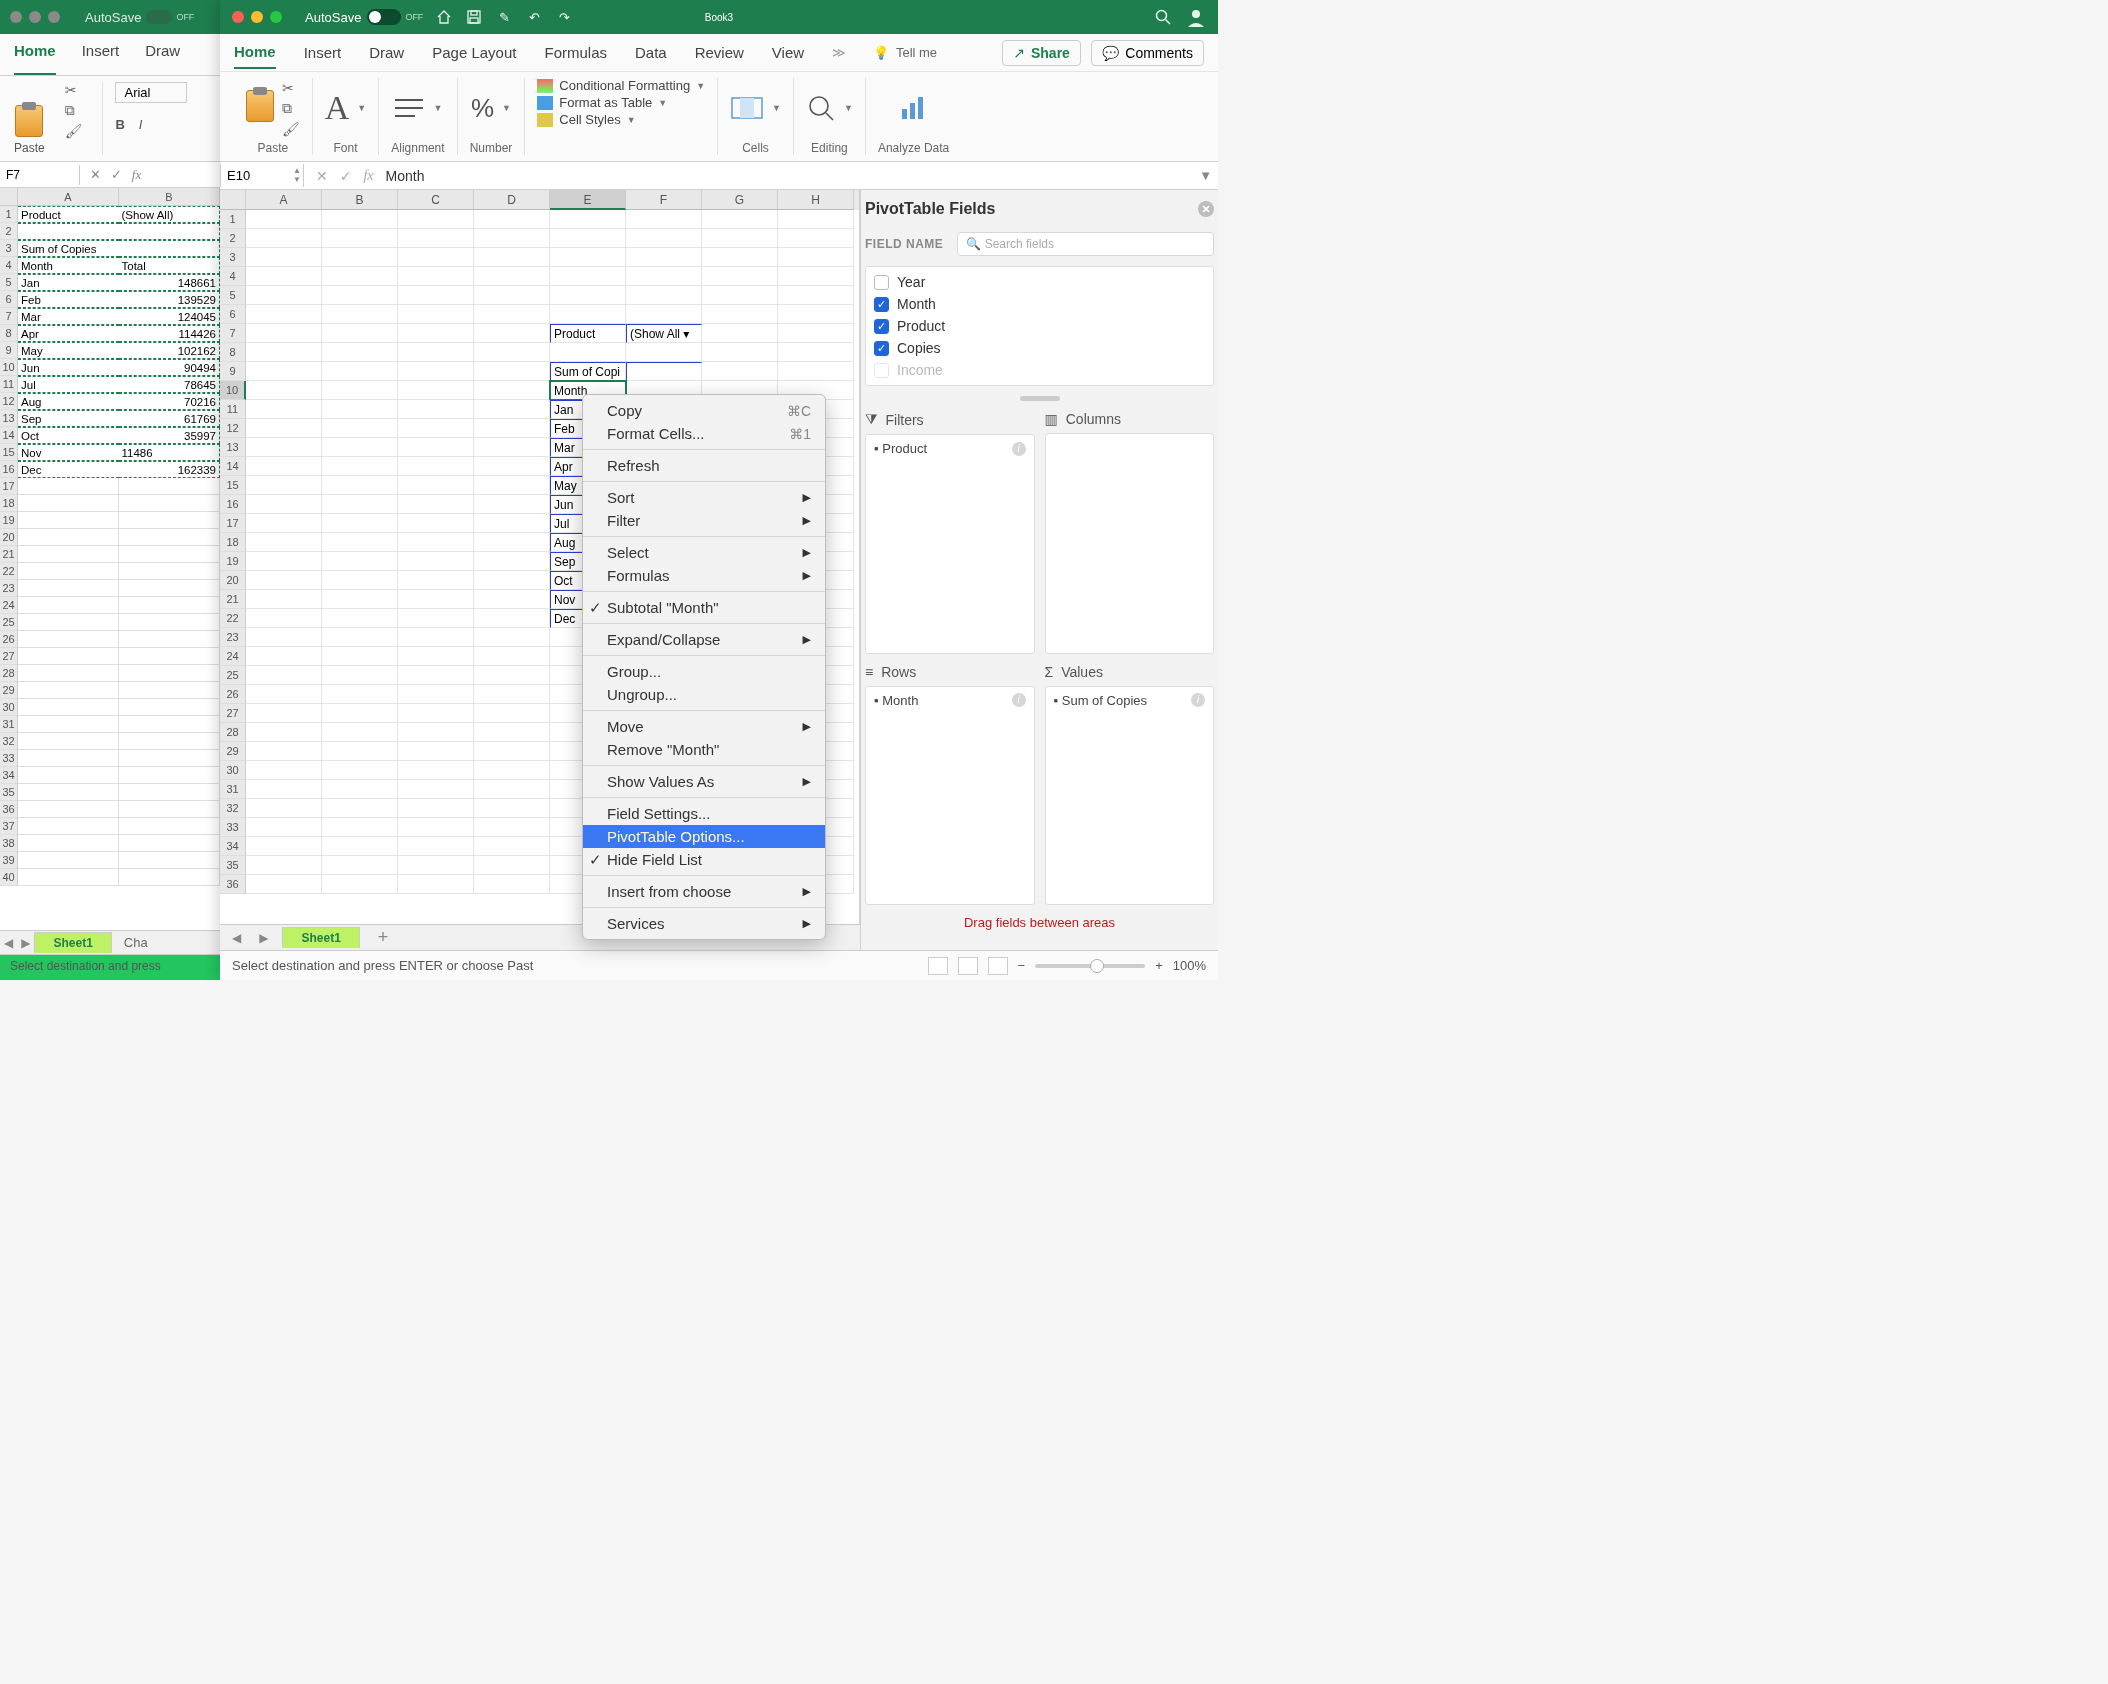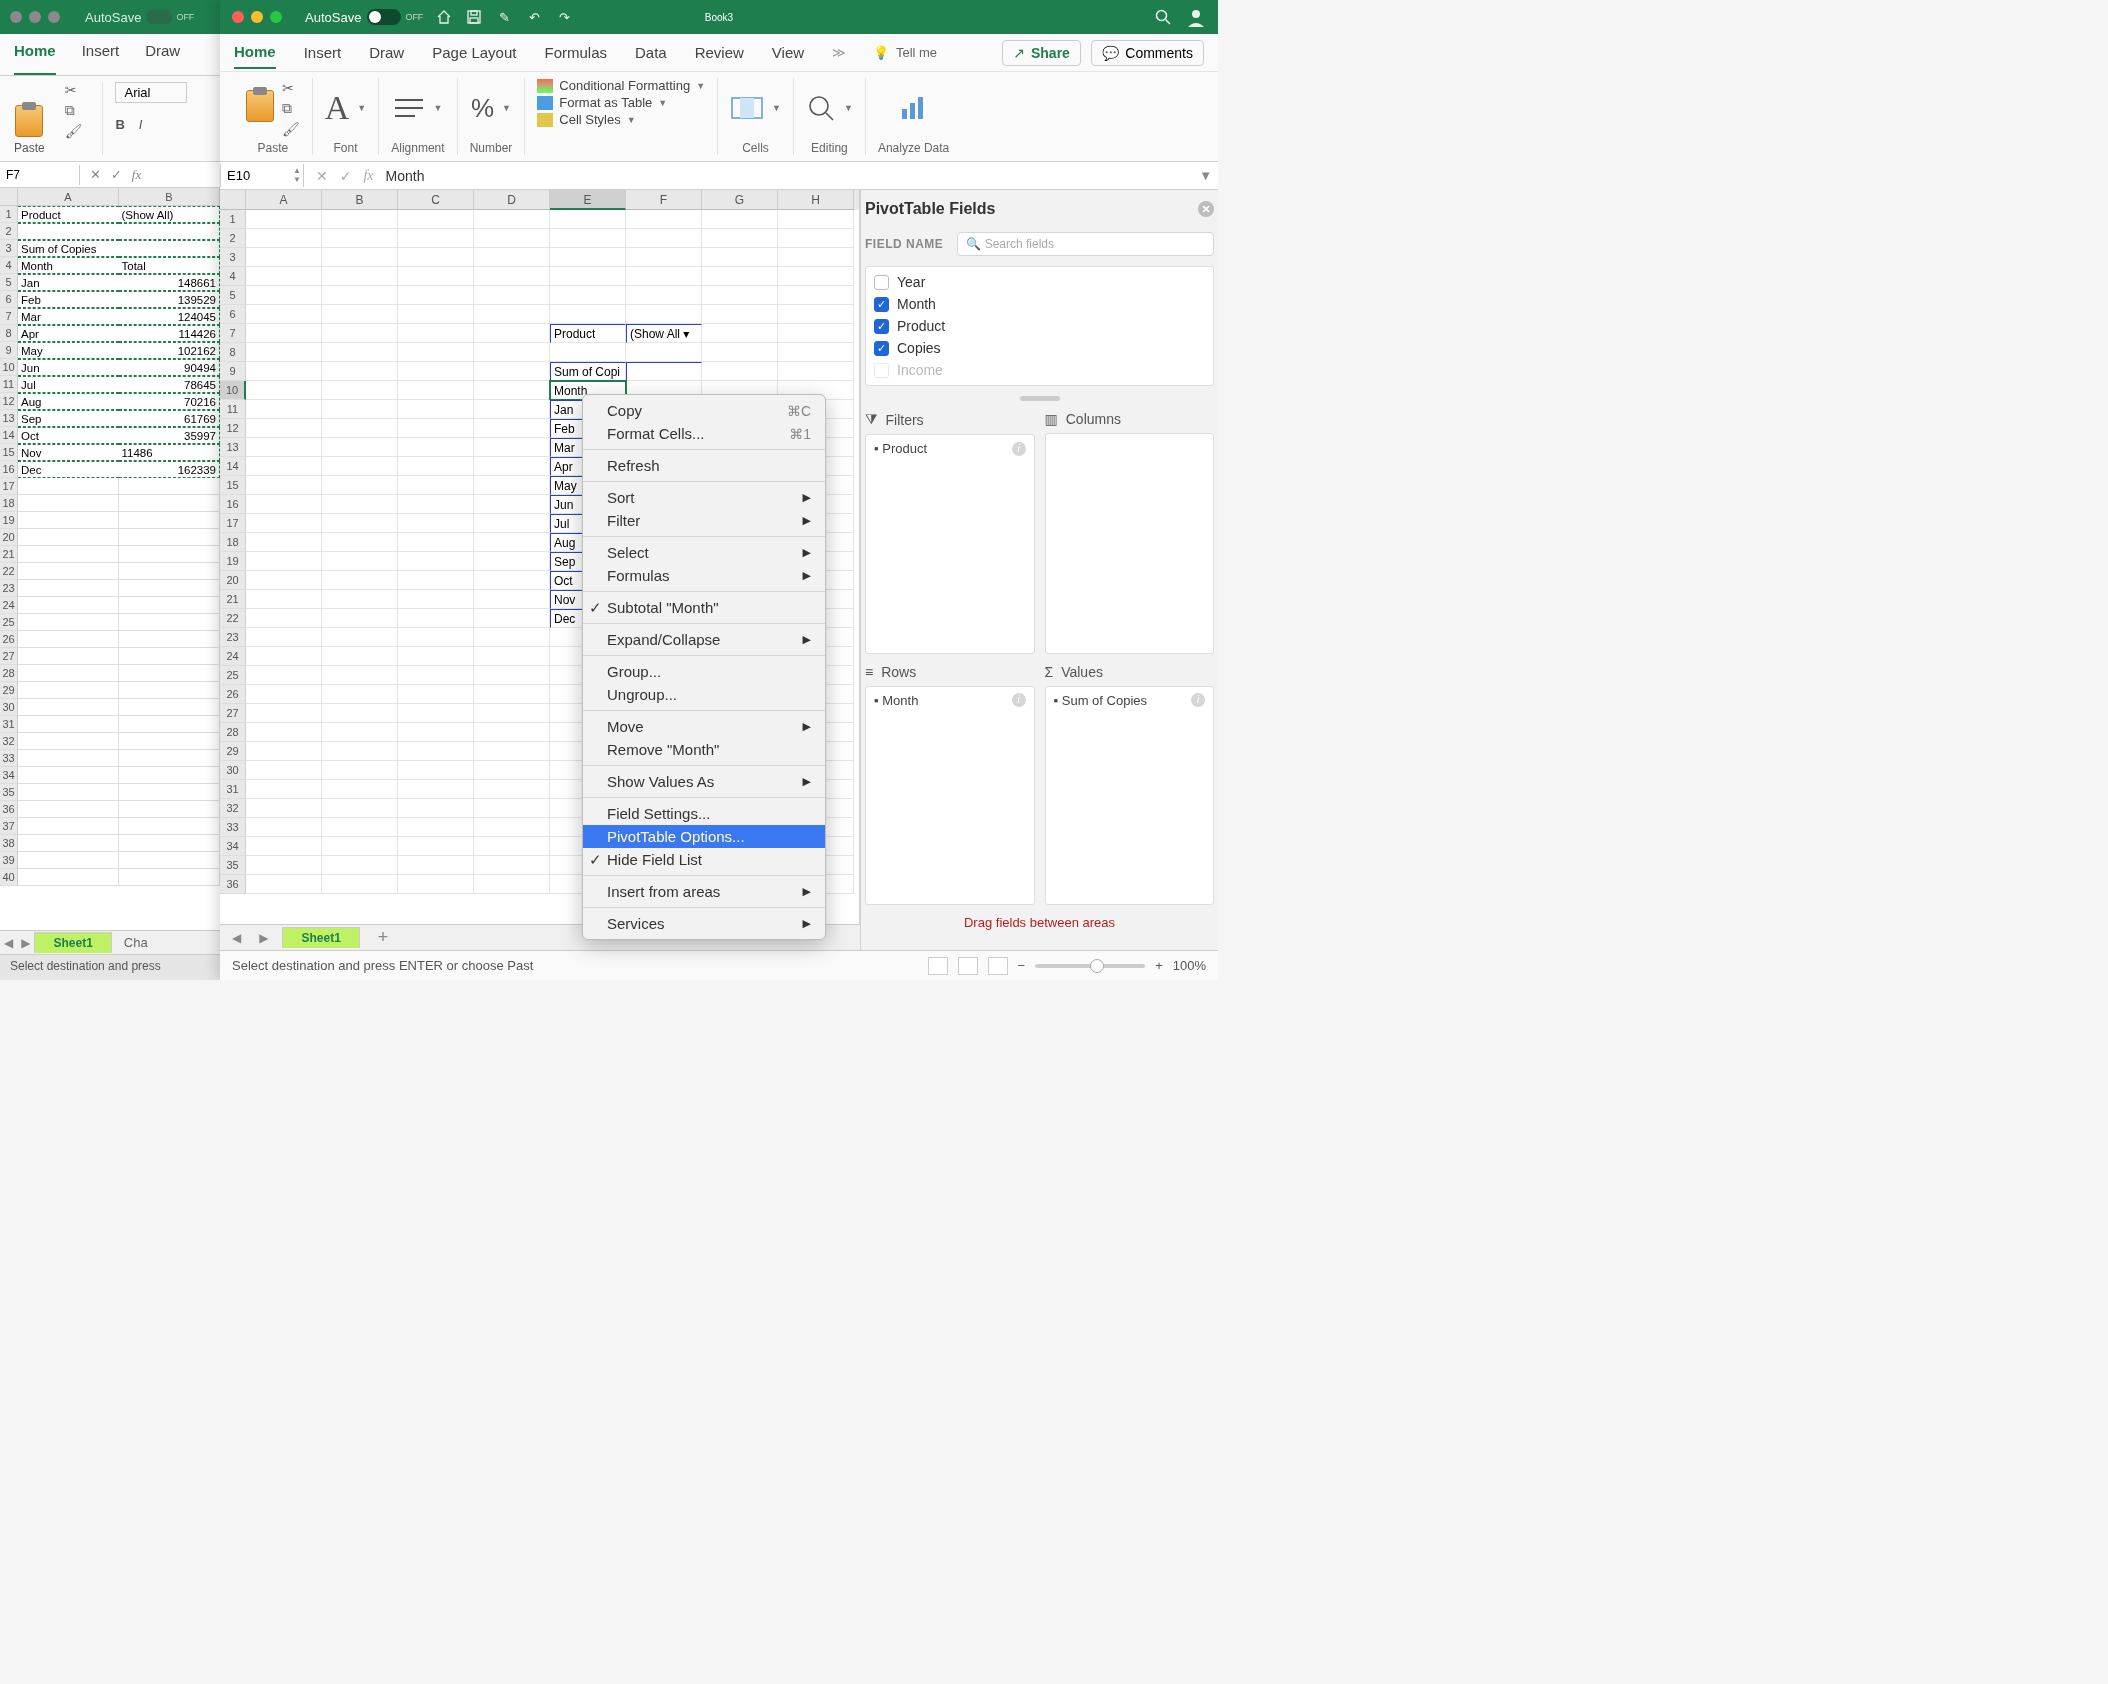--- a/index.html
+++ b/index.html
@@ -29,21 +29,21 @@
 
 .back-grid { position: absolute; left: 0; top: 188px; right: 0; bottom: 56px; background: #fff; overflow: hidden; }
 .back-colhead { display: flex; height: 18px; background: #e8e8e8; border-bottom: 1px solid #ccc; font-size: 11px; }
 .back-colhead .crn { width: 18px; border-right: 1px solid #ccc; }
 .back-colhead .ch { flex: 1; border-right: 1px solid #ccc; text-align: center; line-height: 18px; color: #555; }
 .back-rows { }
 .back-row { display: flex; height: 17px; }
 .back-row .rh { width: 18px; background: #e8e8e8; border-right: 1px solid #ccc; border-bottom: 1px solid #ddd; text-align: center; font-size: 11px; color: #555; line-height: 17px; }
 .back-row .cell { flex: 1; border-right: 1px solid #ddd; border-bottom: 1px solid #ddd; padding: 0 3px; font-size: 11.5px; line-height: 17px; white-space: nowrap; overflow: hidden; }
 .back-sheet-tabs { position: absolute; bottom: 26px; left: 0; right: 0; height: 24px; background: #f0f0f0; border-top: 1px solid #ccc; display: flex; align-items: center; }
-.back-status { position: absolute; bottom: 0; left: 0; right: 0; height: 26px; background: #e5e5e5; border-top: 1px solid #ccc; padding: 4px 10px; font-size: 12px; color: #555; }
+.back-status { position: absolute; bottom: 0; left: 0; right: 0; height: 26px; background: #22c55e; border-top: 1px solid #ccc; padding: 4px 10px; font-size: 12px; color: #555; }
 
 
 .front-window { position: absolute; left: 220px; top: 0; right: 0; bottom: 0; background: #fff; box-shadow: -4px 0 12px rgba(0,0,0,0.15); }
 .front-titlebar { background: #1e7e4e; height: 34px; display: flex; align-items: center; color: #fff; padding: 0 12px; }
 .tl-red { background: #ff5f57; } .tl-yellow { background: #febc2e; } .tl-green { background: #28c840; }
 .front-autosave { margin-left: 16px; font-size: 13px; }
 .toggle { width: 34px; height: 16px; background: #0d4a2f; border-radius: 8px; margin-left: 6px; position: relative; }
 .toggle::after { content: ""; position: absolute; width: 12px; height: 12px; border-radius: 50%; background: #fff; top: 2px; left: 2px; }
 .toggle-label { font-size: 9px; color: #c0d9ca; margin-left: 4px; }
 .tb-icon { width: 18px; height: 18px; margin-left: 12px; display: flex; align-items: center; justify-content: center; color: #e8f3ec; }
@@ -1149,21 +1149,21 @@
     </div>
   <div class="cm-item highlighted">
       <span>PivotTable Options...</span>
     </div>
   <div class="cm-item">
       <span class="cm-check">✓</span>
       <span>Hide Field List</span>
     </div>
   <div class="cm-sep"></div>
   <div class="cm-item">
-      <span>Insert from areas</span>
+      <span>Insert from choose</span>
       <span class="cm-sub">▶</span>
     </div>
   <div class="cm-sep"></div>
   <div class="cm-item">
       <span>Services</span>
       <span class="cm-sub">▶</span>
     </div>
 </div>
 
 </body></html>

